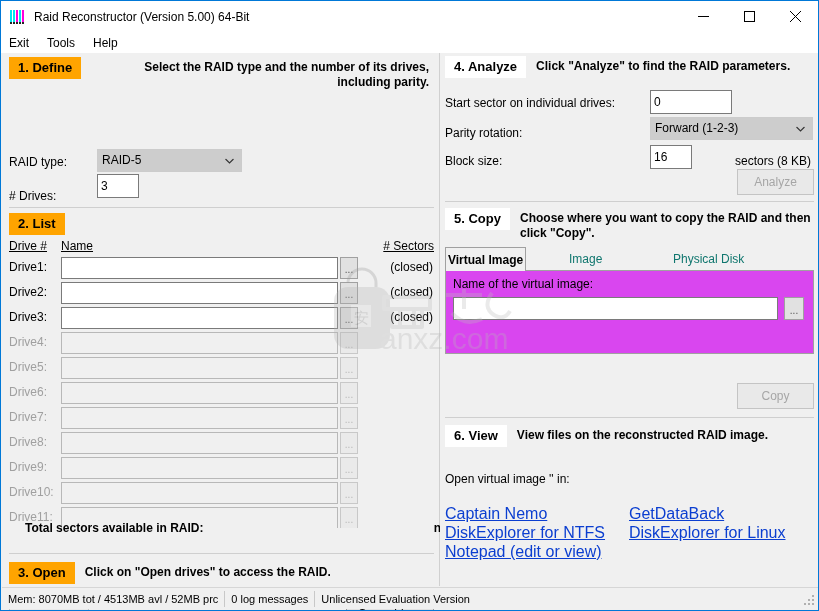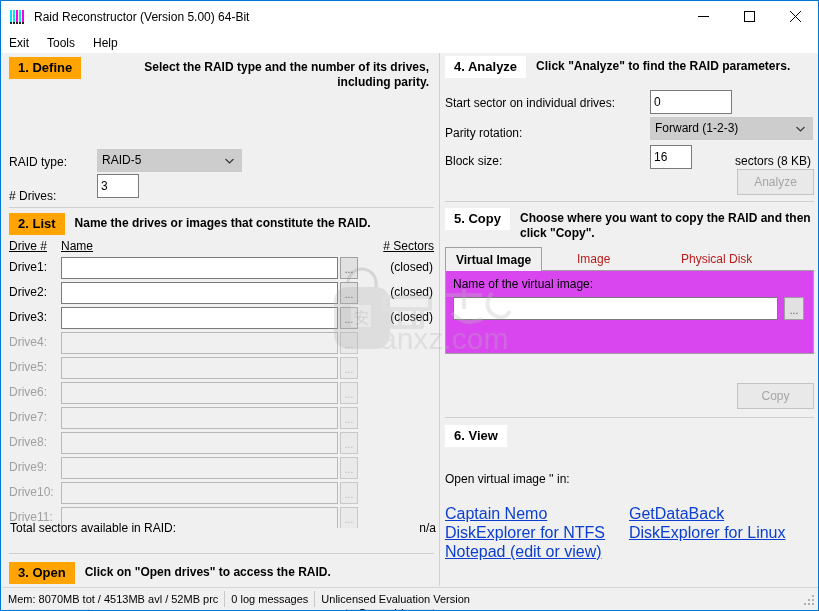--- a/index.html
+++ b/index.html
@@ -125,41 +125,41 @@
   
   .drive-head { position: absolute; left: 7px; top: 186px; width: 425px; height: 16px; }
   .col-h { font-size: 12px; color: #000; text-decoration: underline; position: absolute; }
   .drive-rows { position: absolute; left: 7px; top: 203px; width: 426px; height: 272px; overflow: hidden; }
   .drow { position: relative; height: 25px; }
   .drow .dnum { position: absolute; left: 0; top: 4px; width: 52px; font-size: 12px; }
   .drow .tb { position: absolute; left: 52px; top: 1px; width: 277px; }
   .drow .dots { position: absolute; left: 331px; top: 1px; }
   .drow .dsec { position: absolute; left: 358px; top: 4px; width: 66px; text-align: right; font-size: 12px; }
 
-  .total-row { position: absolute; left: 8px; top: 468px; width: 426px; }
+  .total-row { position: absolute; left: 23px; top: 468px; width: 426px; font-weight: bold; }
   .total-row .l { float: left; font-size: 12px; }
   .total-row .r { float: right; font-size: 12px; }
 
   
   a.lnk {
     color: #0b3ed0; font-size: 16px; text-decoration: underline; cursor: default;
     white-space: nowrap;
   }
 
   
   .tabs { position: relative; height: 24px; }
   .tab {
     position: absolute; top: 0; height: 24px; font-size: 12px;
-    display: flex; align-items: center; padding: 0 10px; white-space: nowrap;
+    display: flex; align-items: center; padding: 0 2px; white-space: nowrap;
   }
   .tab.active {
     background: #f0f0f0; border: 1px solid #a0a0a0; border-bottom: none;
     font-weight: bold; color: #000; z-index: 3;
   }
-  .tab.inactive { color: #b91c1c; }
+  .tab.inactive { color: #0f766e; }
   .tabbody {
     border: 1px solid #a0a0a0; background: #d946ef; position: relative;
     margin-top: -1px; height: 84px;
   }
 
   
   .statusbar {
     position: absolute; left: 1px; bottom: 1px; width: 817px; height: 22px;
     background: #f0f0f0; border-top: 1px solid #d6d6d6;
     display: flex; align-items: center; font-size: 11px; color: #000;
@@ -235,21 +235,20 @@
       </span>
     </div>
 
     <span class="lbl" style="position:absolute;left:7px;top:136px;"># Drives:</span>
     <div class="tb" style="position:absolute;left:95px;top:121px;width:42px;height:24px;line-height:22px;">3</div>
 
     <div class="hr" style="position:absolute;left:7px;top:154px;width:425px;"></div>
 
     <div class="sec-head" style="position:absolute;left:7px;top:160px;width:425px;">
       <span class="badge-orange">2. List</span>
-      <span class="sec-desc">Name the drives or images that constitute the RAID.</span>
     </div>
 
     <div class="drive-head">
       <span class="col-h" style="left:0px;top:0px;">Drive #</span>
       <span class="col-h" style="left:52px;top:0px;">Name</span>
       <span class="col-h" style="right:0px;top:0px;"># Sectors</span>
     </div>
 
     <div class="drive-rows" id="drive-rows">
         <div class="drow">
@@ -381,20 +380,21 @@
         <div class="dots" style="position:absolute;left:338px;top:26px;width:20px;height:23px;">...</div>
       </div>
     </div>
 
     <div class="btn dis" style="position:absolute;left:297px;top:330px;width:77px;height:26px;">Copy</div>
 
     <div class="hr" style="position:absolute;left:5px;top:364px;width:369px;"></div>
 
     <div class="sec-head" style="position:absolute;left:5px;top:372px;width:369px;">
       <span class="badge-white">6. View</span>
+      <span class="sec-desc">View files on the reconstructed RAID image.</span>
     </div>
 
     <span class="lbl" style="position:absolute;left:5px;top:419px;">Open virtual image '' in:</span>
 
     <a class="lnk" style="position:absolute;left:5px;top:452px;">Captain Nemo</a>
     <a class="lnk" style="position:absolute;left:189px;top:452px;">GetDataBack</a>
     <a class="lnk" style="position:absolute;left:5px;top:471px;">DiskExplorer for NTFS</a>
     <a class="lnk" style="position:absolute;left:189px;top:471px;">DiskExplorer for Linux</a>
     <a class="lnk" style="position:absolute;left:5px;top:490px;">Notepad (edit or view)</a>
   </div>

